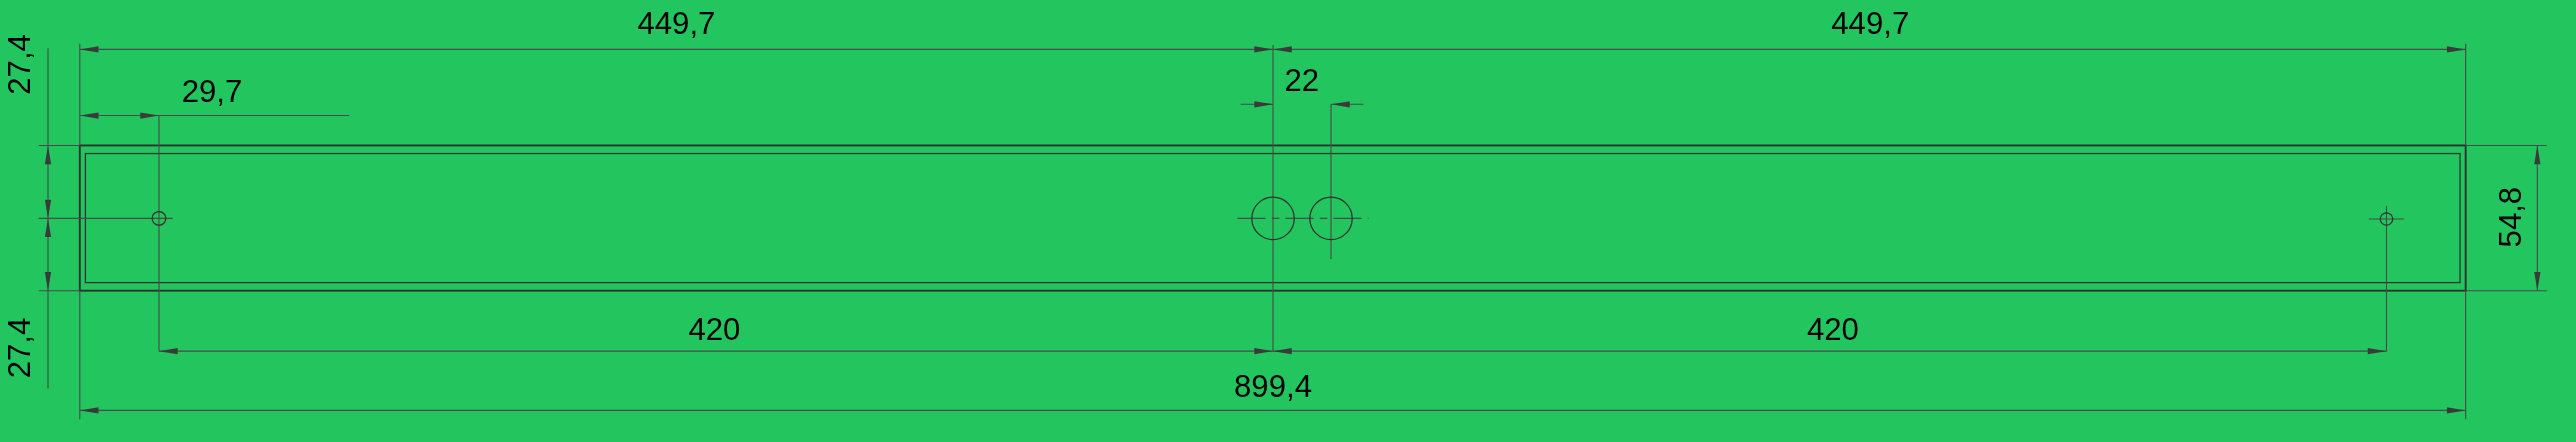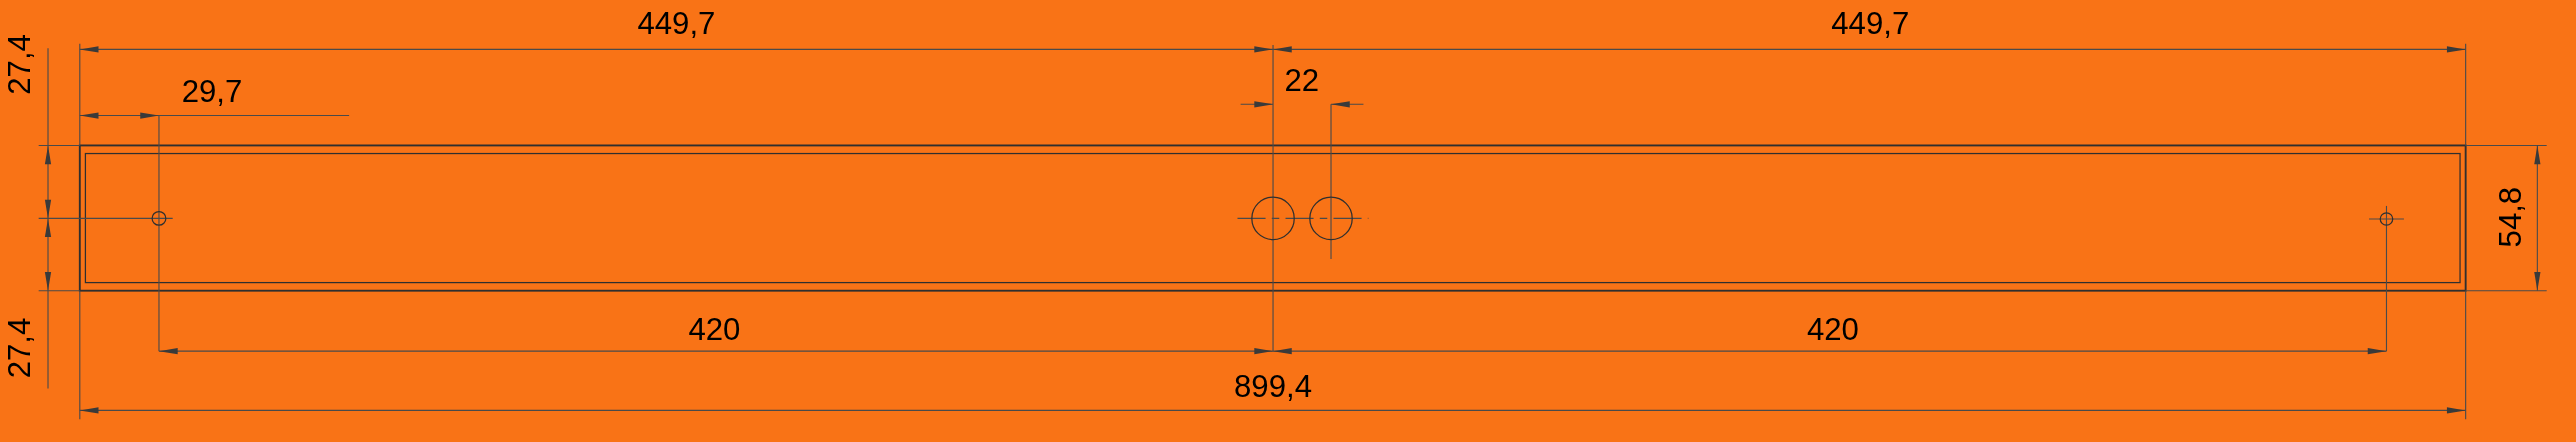--- a/index.html
+++ b/index.html
@@ -4,21 +4,21 @@
 <style>
   html, body {
     margin: 0;
     padding: 0;
     background: #ffffff;
   }
   .drawing-wrap {
     position: relative;
     width: 2576px;
     height: 443px;
-    background: #f97316;
+    background: #22c55e;
     overflow: hidden;
   }
   svg text {
     font-family: "Liberation Sans", "DejaVu Sans", sans-serif;
     font-size: 50px;
     fill: #000000;
   }
 </style>
 </head>
 <body>

